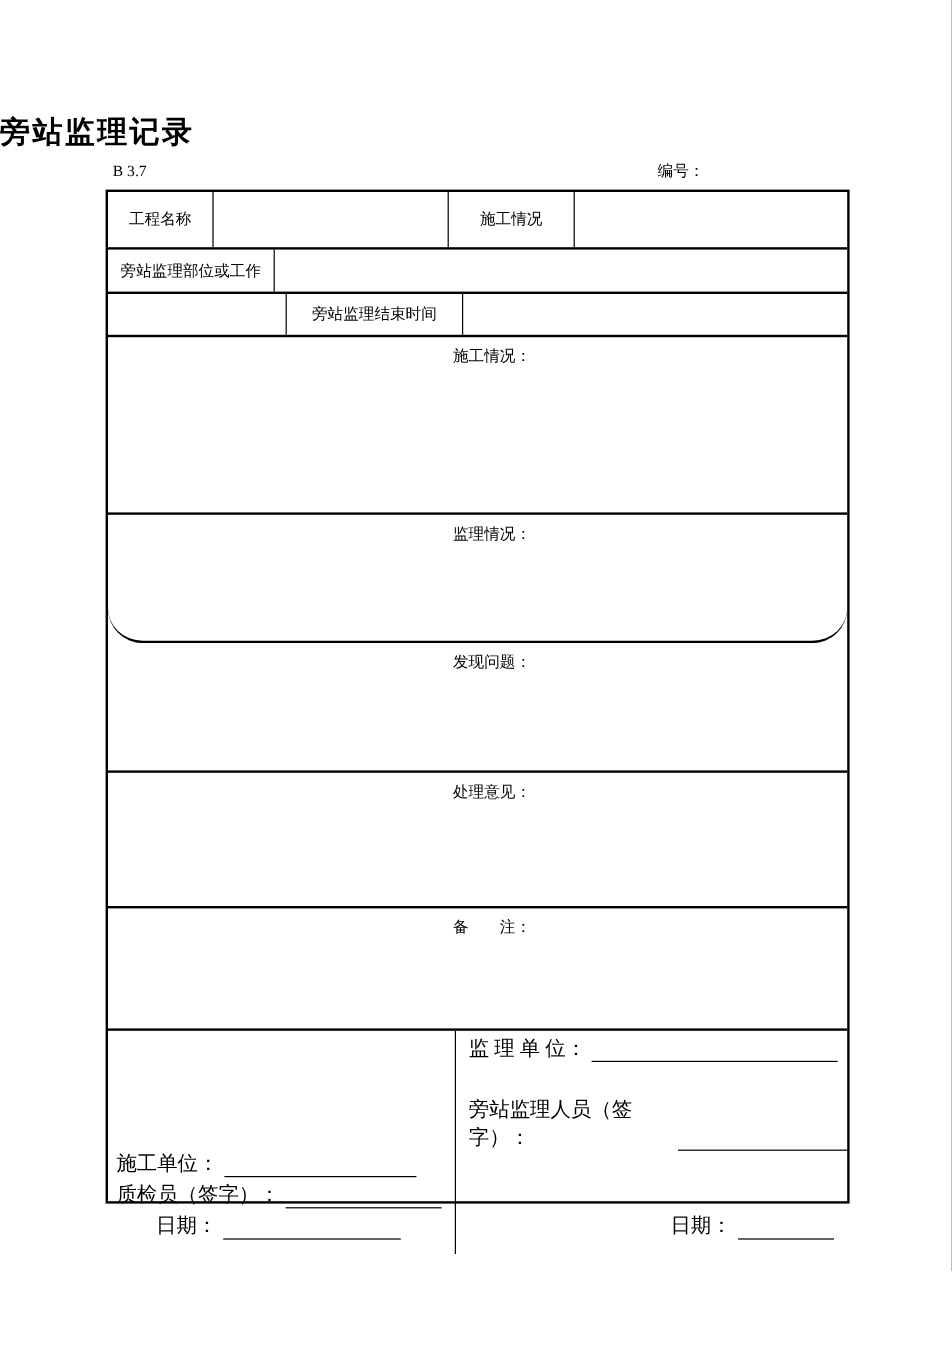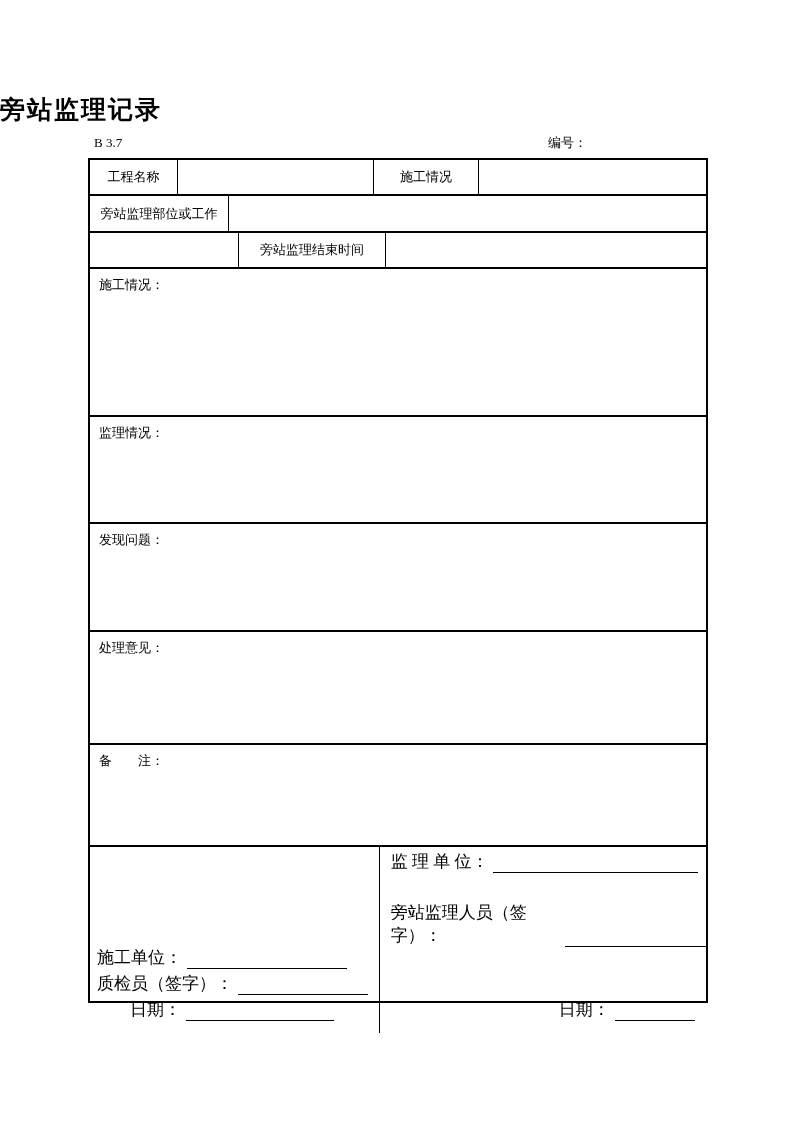--- a/index.html
+++ b/index.html
@@ -32,38 +32,38 @@
     border:2px solid #000;
     display:flex; flex-direction:column;
   }
   .t-row { display:flex; flex:none; border-bottom:2px solid #000; }
   .t-row:last-child { border-bottom:none; }
   .cell { display:flex; align-items:center; font-size:13px; }
   .cell.lbl { justify-content:center; text-align:center; }
   .cell.vl { border-right:1px solid #000; }
   .grow { flex:1 1 auto; }
 
-  .r1 { height:36px; }
+  .r1 { height:48px; }
   .r1 .c1 { width:88px; }
   .r1 .c2 { width:196px; }
   .r1 .c3 { width:105px; }
   .r2 { height:37px; }
   .r2 .c1 { width:139px;font-family:Liberation Mono, monospace; }
   .r3 { height:36px; }
   .r3 .c1 { width:139px; }
   .r3 .c2 { width:149px; }
   .r3 .c3 { width:147px; }
 
   .section { flex:none; border-bottom:2px solid #000; padding:7px 9px; font-size:13px; }
   .sec-1 { height:148px; }
-  .sec-2 { height:107px; }
+  .sec-2 { height:107px;border-radius:29px; }
   .sec-3 { height:108px; }
   .sec-4 { height:113px; }
   .sec-5 { height:102px; }
-  .sec-label { display:block; text-align:left; }
+  .sec-label { display:block; text-align:center;margin-left:24px; }
 
   .sig-row { flex:1 1 auto; display:flex; border-bottom:none; }
   .sig-col {
     display:flex; flex-direction:column; justify-content:flex-end;
     padding-bottom:12px; font-size:17px;
   }
   .sig-col.left  { width:318px; border-right:1px solid #000; padding-left:7px; }
   .sig-col.right { flex:1 1 auto; padding-left:11px;gap:48px; }
   .sig-line { display:flex; align-items:flex-end; margin-top:8px; height:18px; }
   .sig-line .rule { border-bottom:1px solid #000; height:14px; margin-left:5px; }

